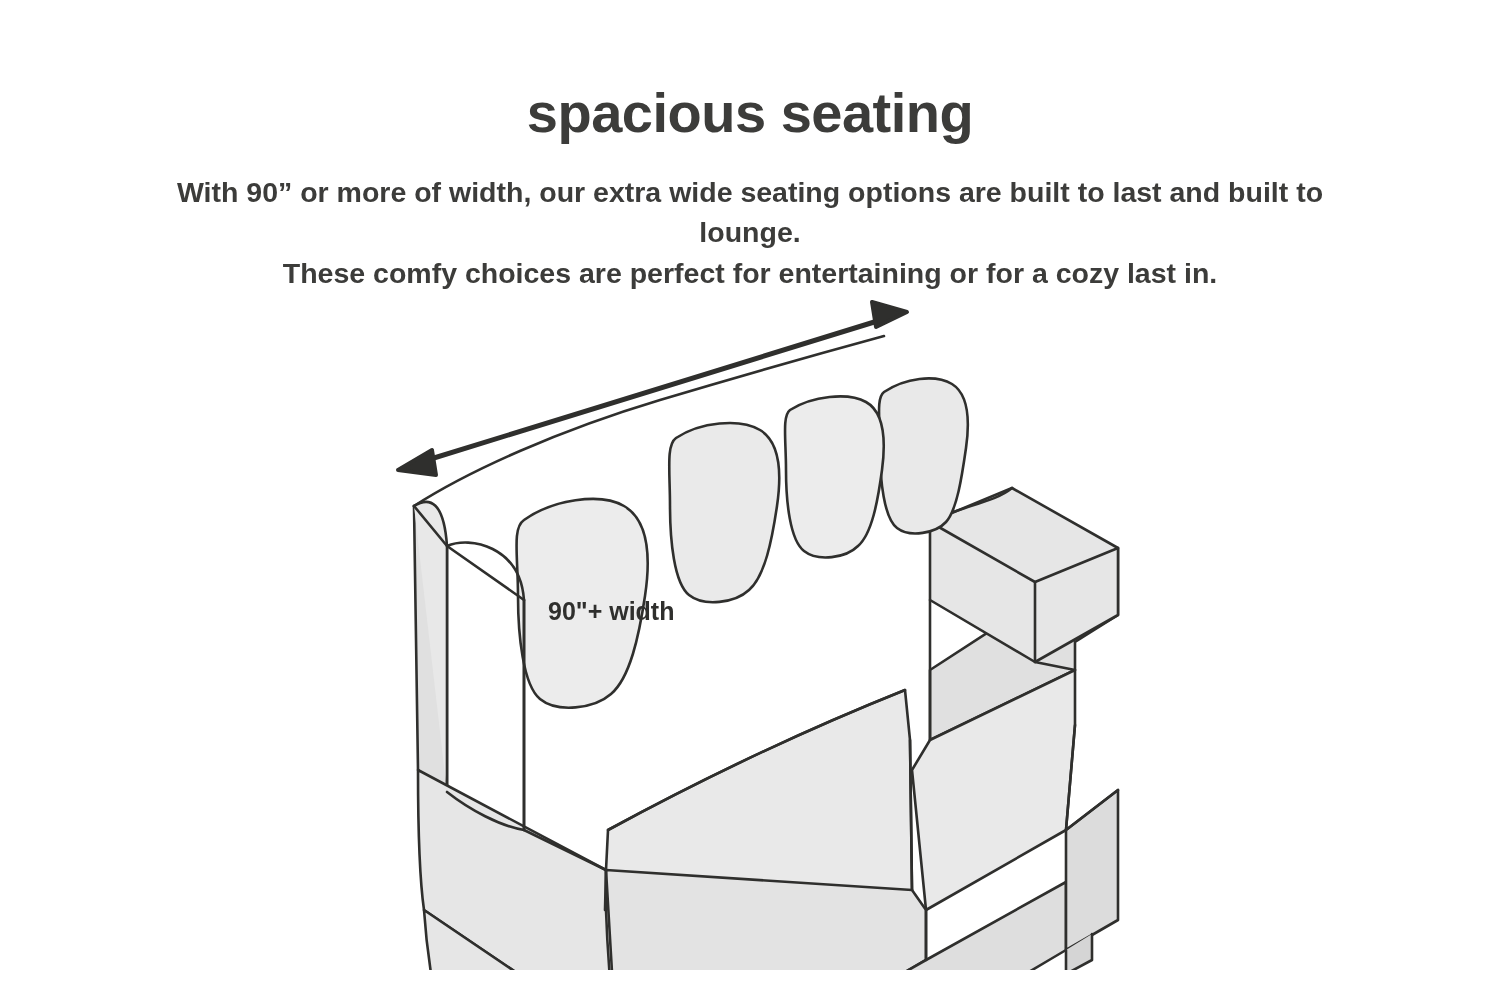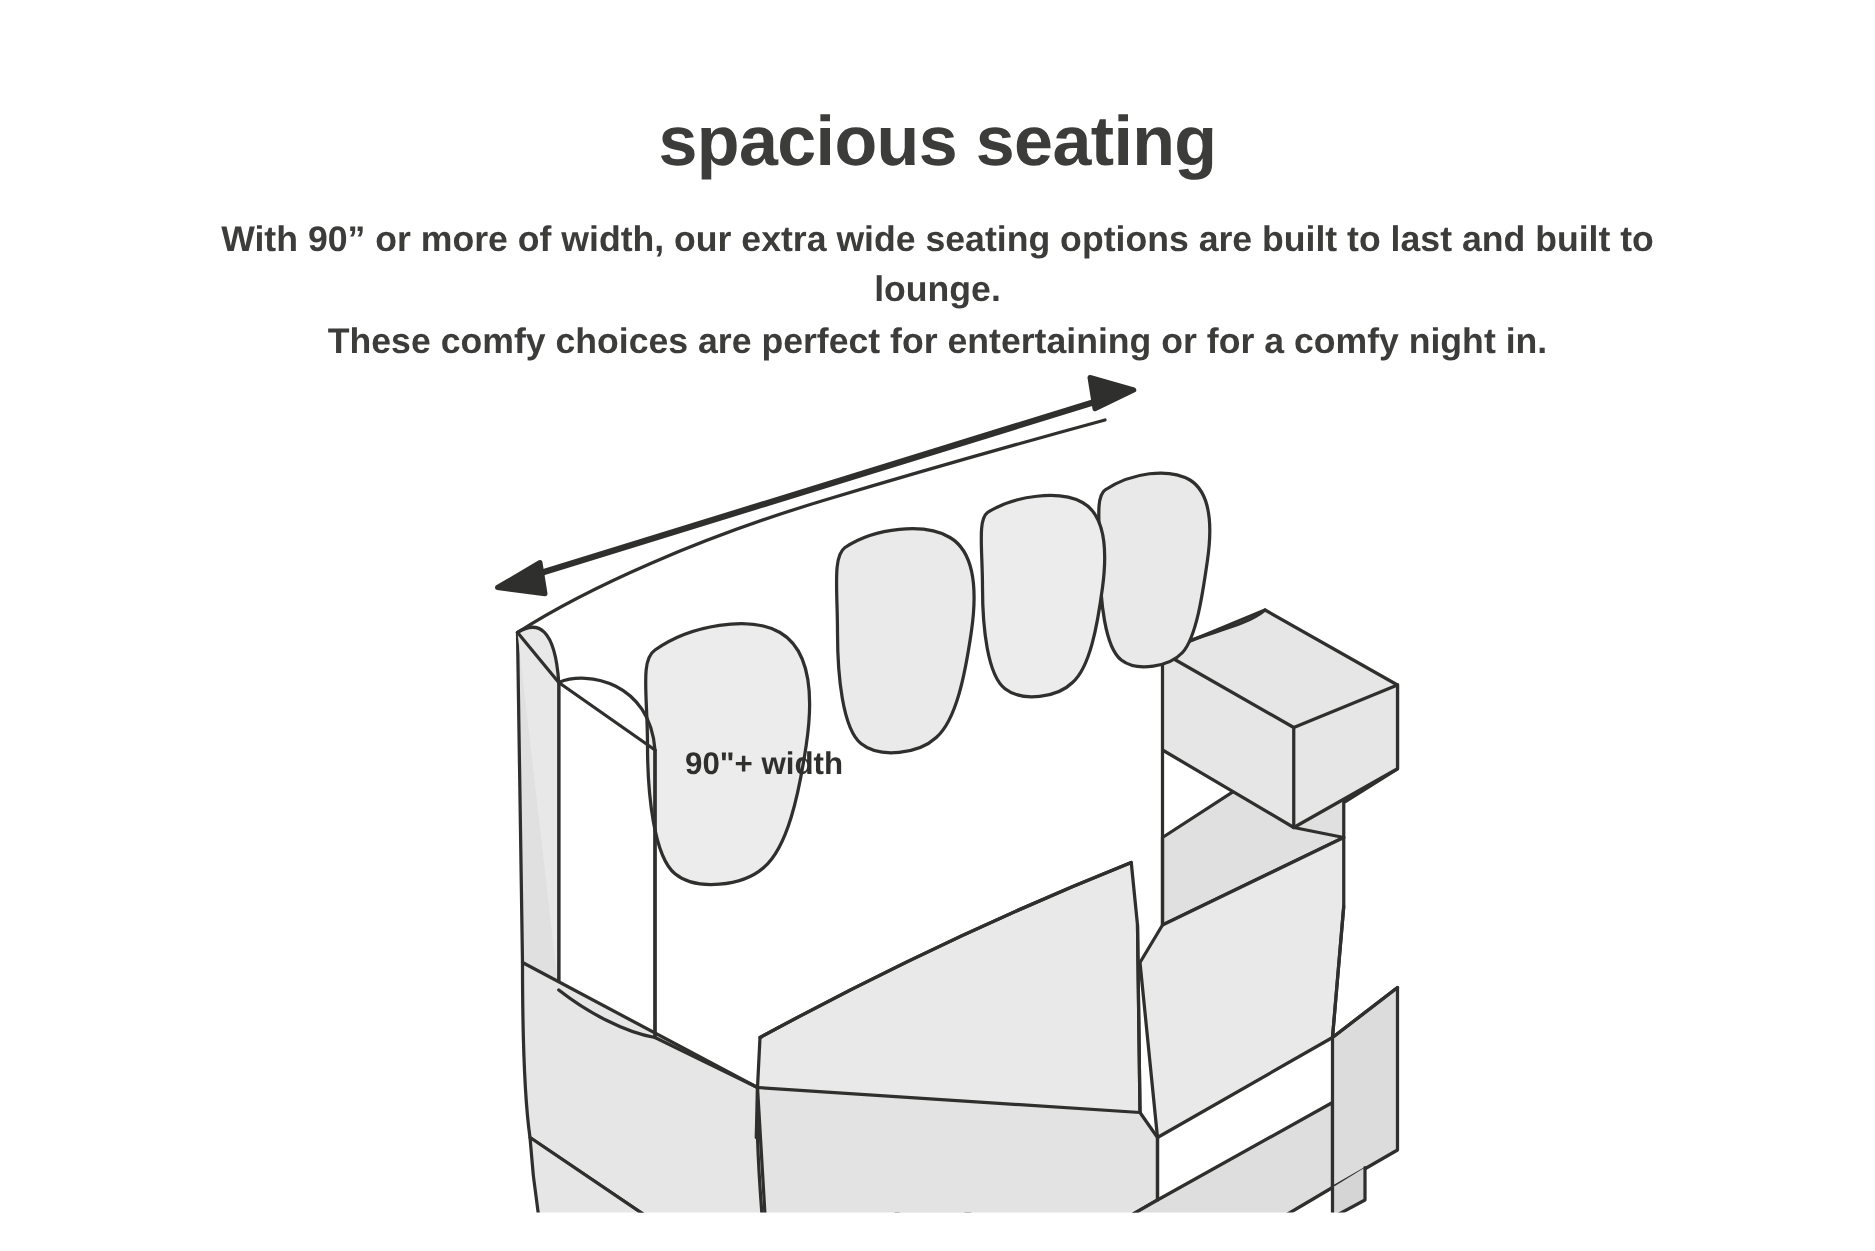--- a/index.html
+++ b/index.html
@@ -66,21 +66,21 @@
 </style>
 </head>
 <body>
 
 <div class="page">
 
   <div class="headline">spacious seating</div>
 
   <div class="subcopy">
     <span class="line">With 90” or more of width, our extra wide seating options are built to last and built to lounge.</span>
-    <span class="line">These comfy choices are perfect for entertaining or for a comfy night in.</span>
+    <span class="line">These comfy choices are perfect for entertaining or for a cozy last in.</span>
   </div>
 
   <div class="illustration">
     <svg width="1500" height="700" viewBox="0 0 1500 700" xmlns="http://www.w3.org/2000/svg">
       <g fill="none" stroke="#2f2f2d" stroke-width="2.6" stroke-linejoin="round" stroke-linecap="round">
 
         <g stroke-width="5">
           <line x1="408" y1="196" x2="897" y2="45"></line>
           <polygon points="398,200 432,180 436,205" fill="#2f2f2d" stroke="#2f2f2d" stroke-width="4"></polygon>
           <polygon points="907,42 872,32 876,57" fill="#2f2f2d" stroke="#2f2f2d" stroke-width="4"></polygon>

